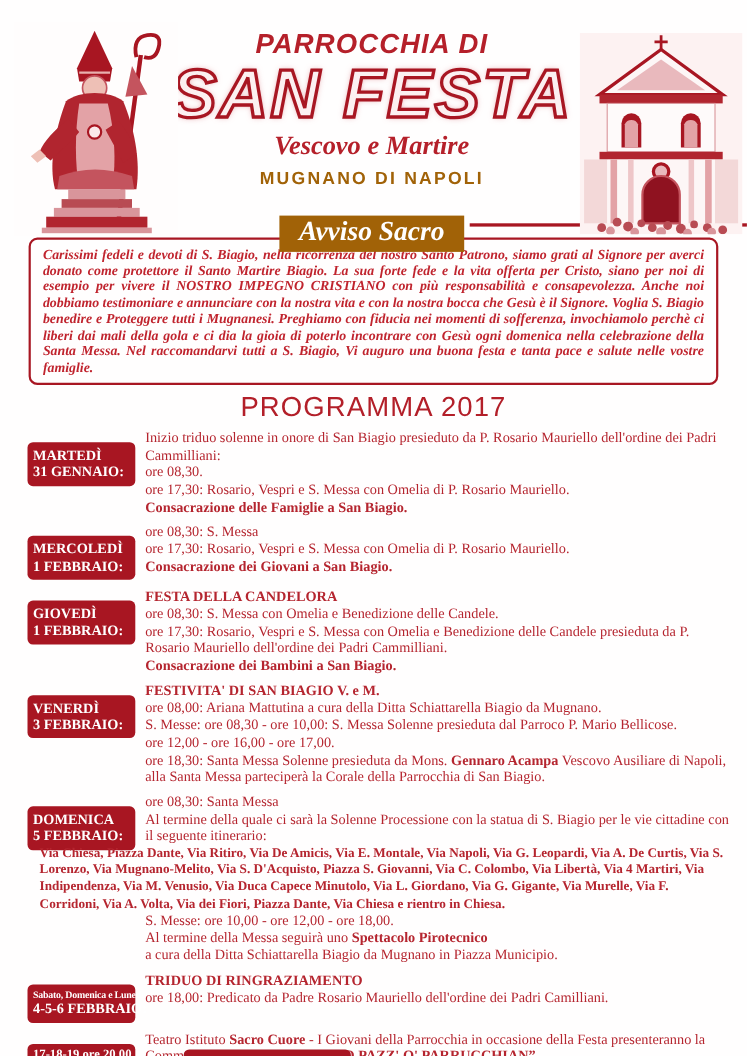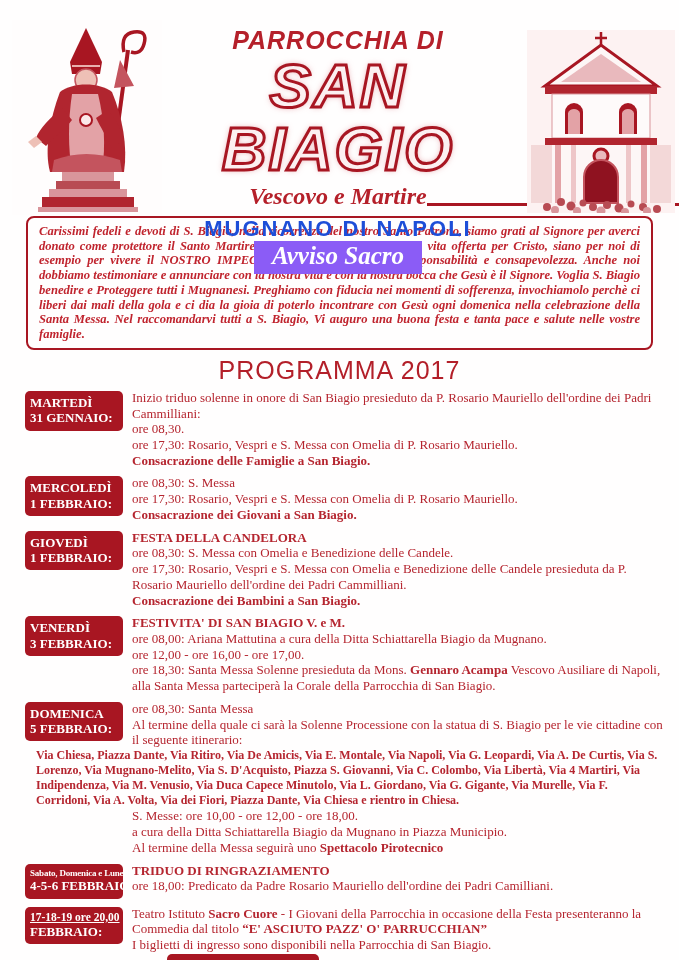--- a/index.html
+++ b/index.html
@@ -23,24 +23,24 @@
     font-size:62px;line-height:1.02;margin-top:1px;letter-spacing:2px;
     color:#fcf0f1;-webkit-text-stroke:3px #a81622;
     text-shadow:0 0 6px rgba(216,110,120,.65),0 0 2px rgba(168,22,34,.5);
   }
   .h-vescovo{
     font-family:"Liberation Serif",serif;font-style:italic;font-weight:700;
     font-size:24px;color:#b5202a;line-height:1.1;margin-top:3px;
   }
   .h-mugnano{
     font-family:"Liberation Sans",sans-serif;font-weight:700;
-    font-size:22px;color:#1d4ed8;letter-spacing:2px;margin-top:7px;line-height:1.1;
+    font-size:16px;color:#a16207;letter-spacing:2px;margin-top:7px;line-height:1.1;
   }
   .h-avviso{
-    display:inline-block;margin-top:0;background:#8b5cf6;color:#ffffff;
+    display:inline-block;margin-top:25px;background:#a16207;color:#ffffff;
     font-family:"Liberation Serif",serif;font-style:italic;font-weight:700;
     font-size:25px;line-height:1.1;padding:1px 18px 4px;
   }
   .redline{position:absolute;right:0;top:203px;width:252px;height:3px;background:#a81622;z-index:0;}
 
   
   .letter-box{
     margin:3px 26px 0;border:2px solid #a81622;border-radius:8px;
     padding:6px 11px;color:#c0242e;text-align:justify;
     font-style:italic;font-weight:700;font-size:12.6px;line-height:1.17;
@@ -53,21 +53,21 @@
     letter-spacing:1px;line-height:1;
   }
   #entries{color:#b5252f;}
   .entry{
     display:flex;align-items:flex-start;
     padding:0 15px 0 25px;margin-bottom:7px;
     font-size:13px;line-height:1.21;
   }
   .datebox{
     flex:none;width:88px;background:#a81622;color:#fff;border-radius:5px;
-    padding:4px 5px 5px;margin-top:1px;
+    padding:4px 5px 5px;margin-top:12px;
     font-weight:700;font-size:13px;line-height:1.18;
   }
   .datebox .d1,.datebox .d2{white-space:nowrap;}
   .datebox .small{font-size:9px;letter-spacing:-0.2px;}
   .datebox .mid{font-size:11.5px;text-decoration:underline;}
   .ebody{flex:1;padding-left:9px;}
   .line{margin:0;}
   .line.full{margin-left:-96px;font-size:12px;line-height:1.26;}
   .b{font-weight:700;}
 
@@ -162,21 +162,21 @@
             <circle cx="50" cy="181" r="4"></circle>
           <circle cx="74" cy="181" r="4.5"></circle>
             <circle cx="98" cy="182" r="4"></circle>
           <circle cx="120" cy="181" r="4"></circle>
         </g>
       </svg>
     </div>
 
     <div class="header-center">
       <div class="h-parrocchia">PARROCCHIA DI</div>
-      <div class="h-sanbiagio">SAN BIAGIO</div>
+      <div class="h-sanbiagio">SAN FESTA</div>
       <div class="h-vescovo">Vescovo e Martire</div>
       <div class="h-mugnano">MUGNANO DI NAPOLI</div>
       <div><span class="h-avviso">Avviso Sacro</span></div>
     </div>
 
     <div class="redline"></div>
   </div>
 
   <div class="letter-box">Carissimi fedeli e devoti di S. Biagio, nella ricorrenza del nostro Santo Patrono, siamo grati al Signore per averci donato come protettore il Santo Martire Biagio. La sua forte fede e la vita offerta per Cristo, siano per noi di esempio per vivere il NOSTRO IMPEGNO CRISTIANO con più responsabilità e consapevolezza. Anche noi dobbiamo testimoniare e annunciare con la nostra vita e con la nostra bocca che Gesù è il Signore. Voglia S. Biagio benedire e Proteggere tutti i Mugnanesi. Preghiamo con fiducia nei momenti di sofferenza, invochiamolo perchè ci liberi dai mali della gola e ci dia la gioia di poterlo incontrare con Gesù ogni domenica nella celebrazione della Santa Messa. Nel raccomandarvi tutti a S. Biagio, Vi auguro una buona festa e tanta pace e salute nelle vostre famiglie.</div>
 
@@ -222,37 +222,38 @@
   </div>
 
   <div class="entry">
     <div class="datebox">
       <div class="d1">VENERDÌ</div>
       <div class="d2">3 FEBBRAIO:</div>
     </div>
     <div class="ebody">
           <div class="line"><span class="b">FESTIVITA' DI SAN BIAGIO V. e M.</span></div>
           <div class="line"><span>ore 08,00: Ariana Mattutina a cura della Ditta Schiattarella Biagio da Mugnano.</span></div>
+          <div class="line"><span>S. Messe: ore 08,30 - ore 10,00: S. Messa Solenne presieduta dal Parroco P. Mario Bellicose.</span></div>
           <div class="line"><span>ore 12,00 - ore 16,00 - ore 17,00.</span></div>
           <div class="line"><span>ore 18,30: Santa Messa Solenne presieduta da Mons. </span><span class="b">Gennaro Acampa</span><span> Vescovo Ausiliare di Napoli, alla Santa Messa parteciperà la Corale della Parrocchia di San Biagio.</span></div>
         </div>
   </div>
 
   <div class="entry">
     <div class="datebox">
       <div class="d1">DOMENICA</div>
       <div class="d2">5 FEBBRAIO:</div>
     </div>
     <div class="ebody">
           <div class="line"><span>ore 08,30: Santa Messa</span></div>
           <div class="line"><span>Al termine della quale ci sarà la Solenne Processione con la statua di S. Biagio per le vie cittadine con il seguente itinerario:</span></div>
           <div class="line full"><span class="b">Via Chiesa, Piazza Dante, Via Ritiro, Via De Amicis, Via E. Montale, Via Napoli, Via G. Leopardi, Via A. De Curtis, Via S. Lorenzo, Via Mugnano-Melito, Via S. D'Acquisto, Piazza S. Giovanni, Via C. Colombo, Via Libertà, Via 4 Martiri, Via Indipendenza, Via M. Venusio, Via Duca Capece Minutolo, Via L. Giordano, Via G. Gigante, Via Murelle, Via F. Corridoni, Via A. Volta, Via dei Fiori, Piazza Dante, Via Chiesa e rientro in Chiesa.</span></div>
           <div class="line"><span>S. Messe: ore 10,00 - ore 12,00 - ore 18,00.</span></div>
+          <div class="line"><span>Al termine della Messa seguirà uno </span><span class="b">Spettacolo Pirotecnico</span></div>
           <div class="line"><span>a cura della Ditta Schiattarella Biagio da Mugnano in Piazza Municipio.</span></div>
-          <div class="line"><span>Al termine della Messa seguirà uno </span><span class="b">Spettacolo Pirotecnico</span></div>
         </div>
   </div>
 
   <div class="entry">
     <div class="datebox">
       <div class="d1 small">Sabato, Domenica e Lunedì</div>
       <div class="d2">4-5-6 FEBBRAIO:</div>
     </div>
     <div class="ebody">
           <div class="line"><span class="b">TRIDUO DI RINGRAZIAMENTO</span></div>

